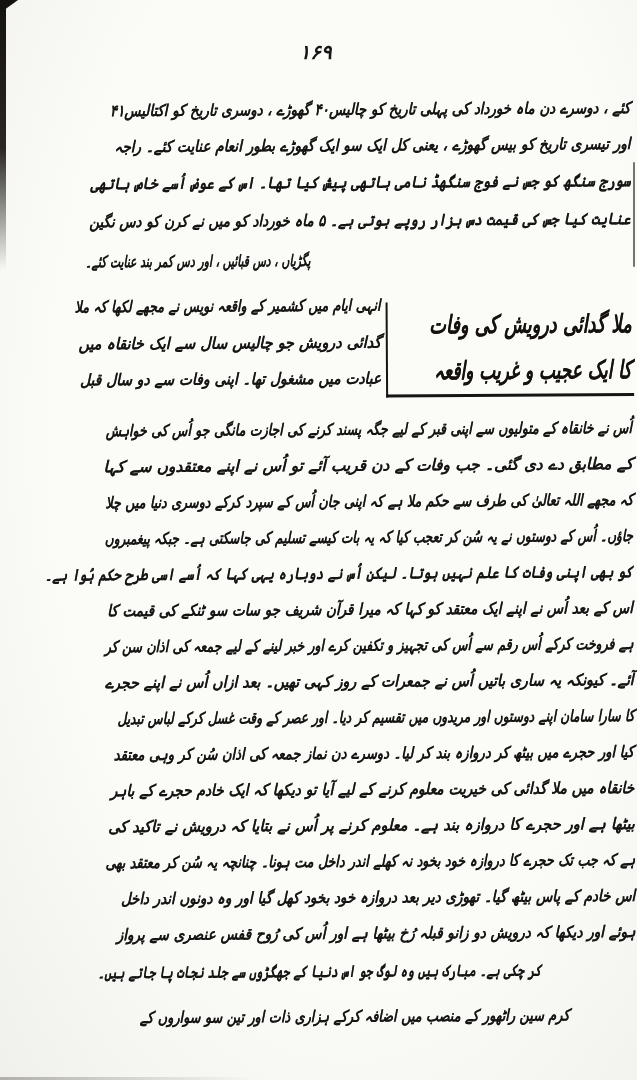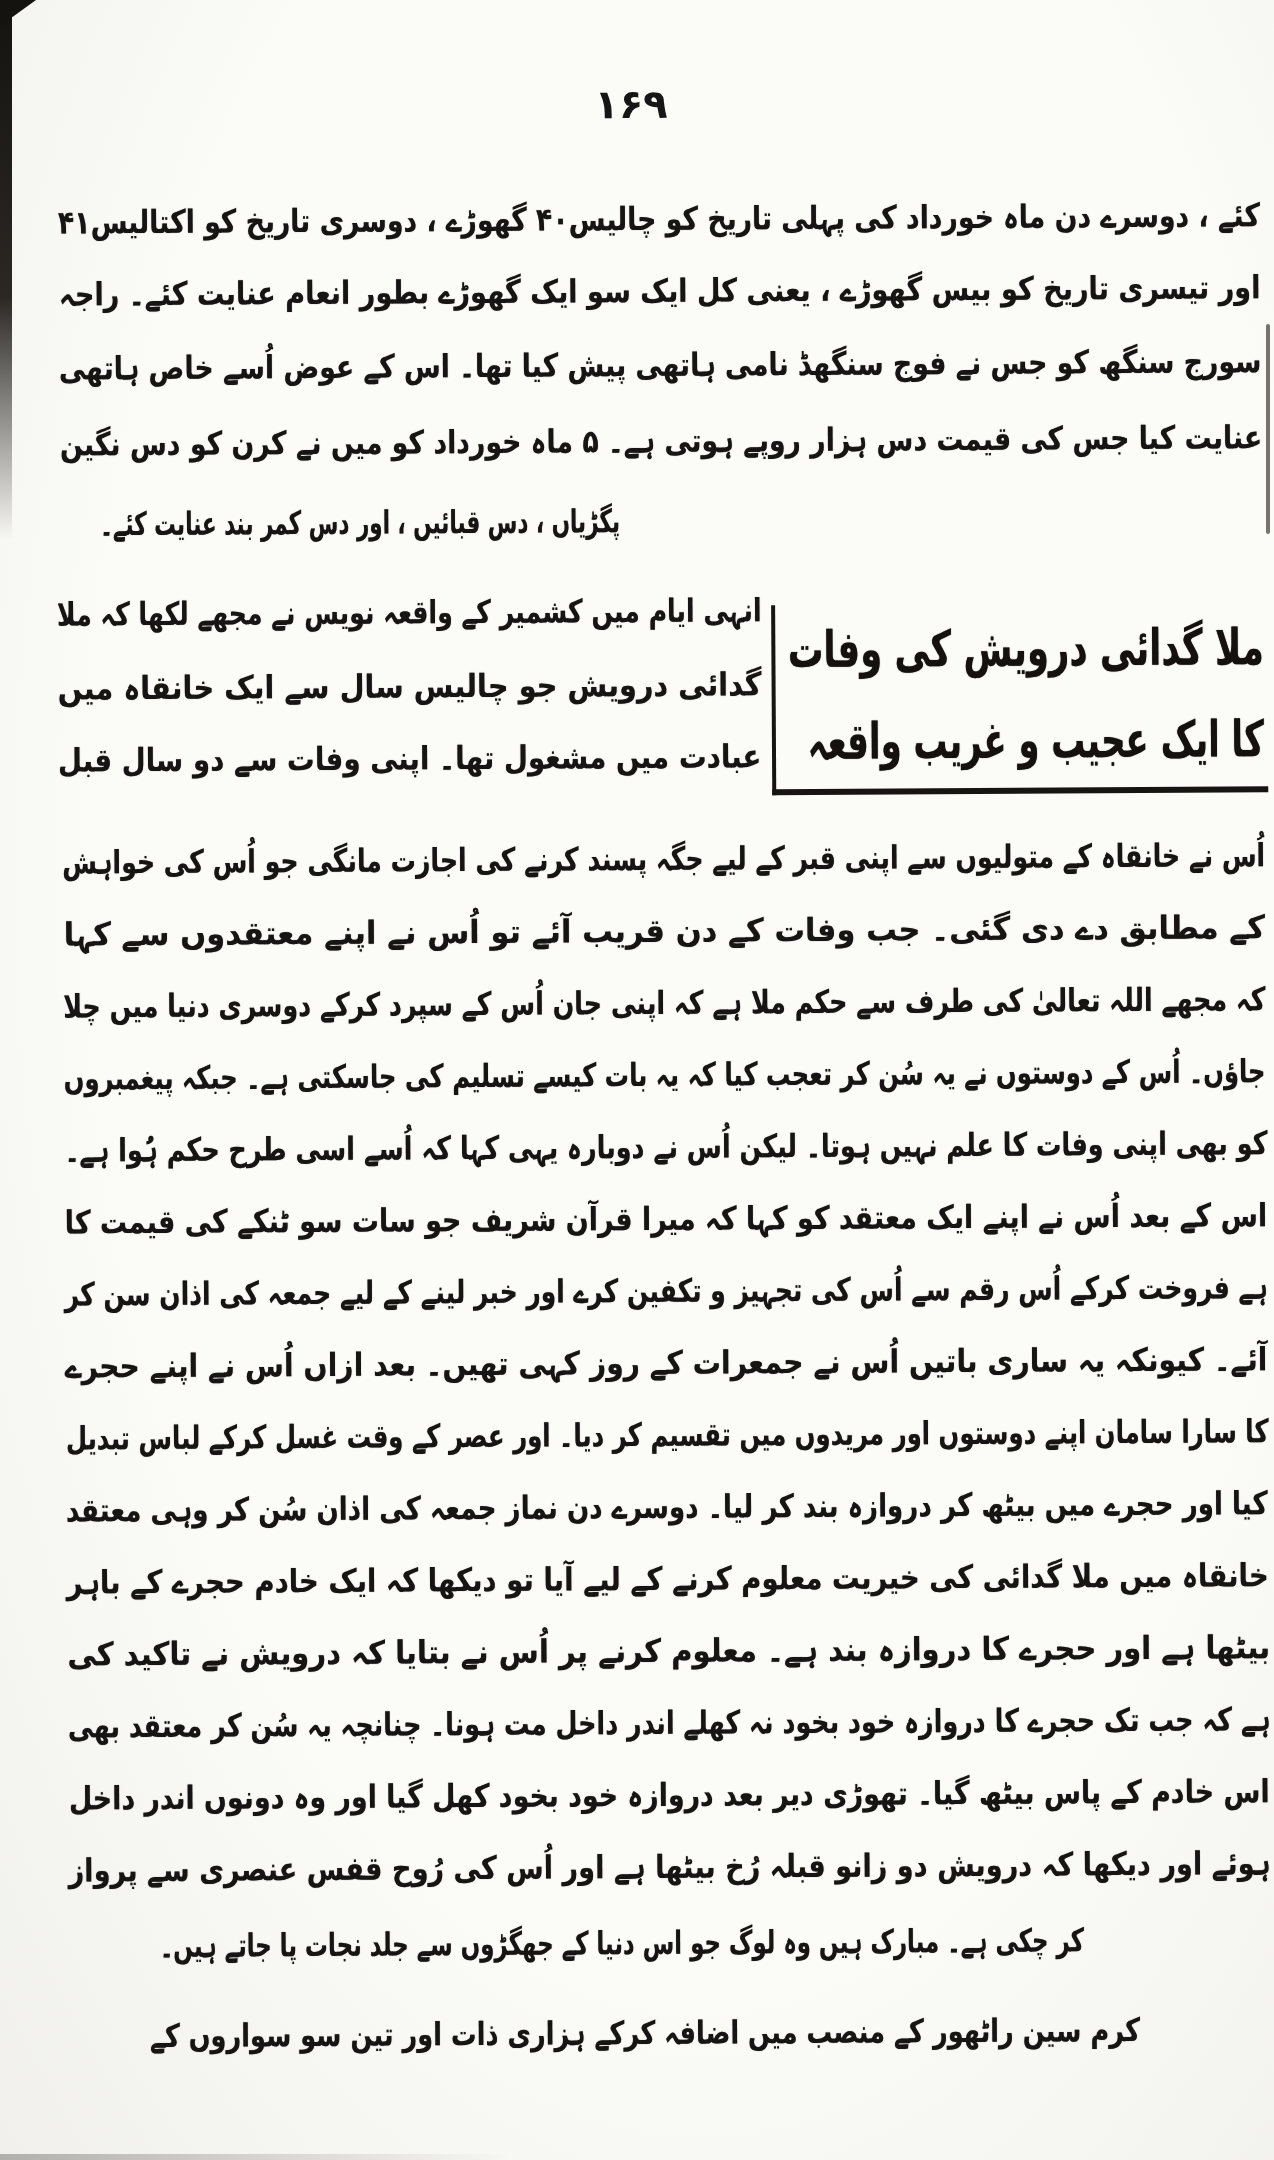--- a/index.html
+++ b/index.html
@@ -8,20 +8,21 @@
     background:#ffffff;
     font-family:"DejaVu Sans",sans-serif;
     overflow:hidden;
   }
   .page{
     position:relative;width:637px;height:1080px;
     background:
       radial-gradient(ellipse at 55% 40%, rgba(255,255,255,0) 60%, rgba(190,188,182,0.18) 100%),
       #fbfbf8;
     overflow:hidden;
+    font-style:italic;
   }
   .text-layer{
     position:absolute;inset:0;
     transform:rotate(-0.35deg);
     transform-origin:50% 50%;
   }
   .page-number{
     position:absolute;top:40px;left:0;width:100%;
     text-align:center;
     font-size:20px;font-weight:bold;color:#161616;

